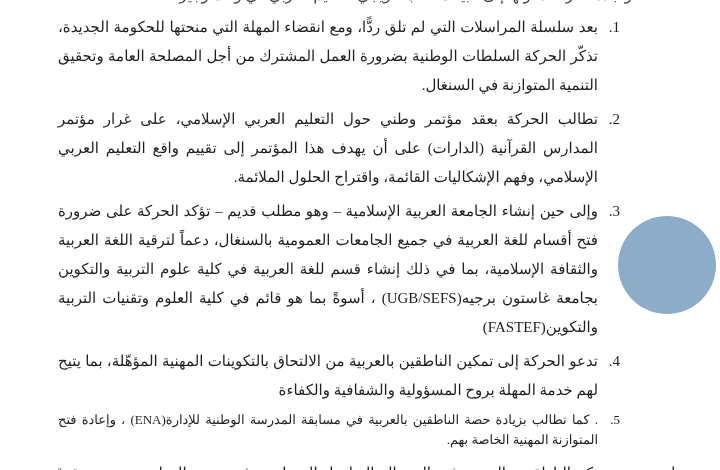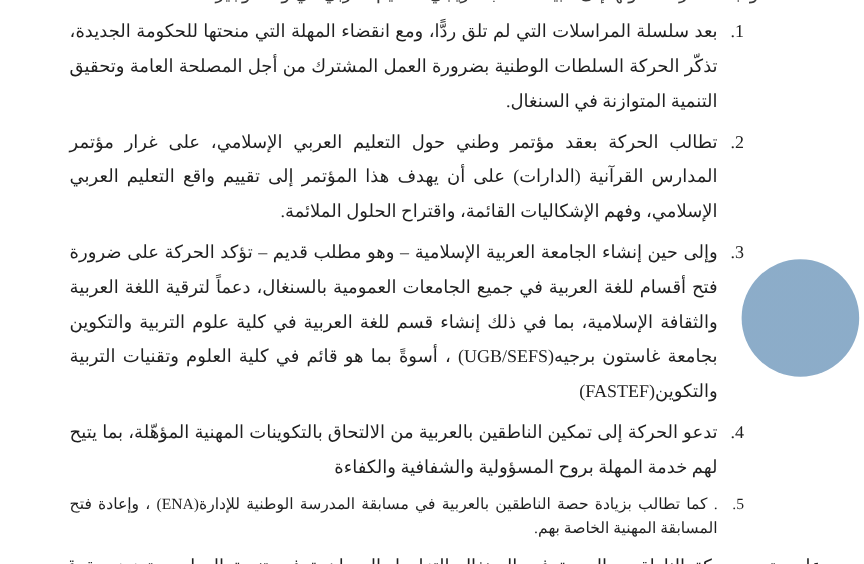--- a/index.html
+++ b/index.html
@@ -86,21 +86,21 @@
       <span class="item-text">وإلى حين إنشاء الجامعة العربية الإسلامية – وهو مطلب قديم – تؤكد الحركة على ضرورة فتح أقسام للغة العربية في جميع الجامعات العمومية بالسنغال، دعماً لترقية اللغة العربية والثقافة الإسلامية، بما في ذلك إنشاء قسم للغة العربية في كلية علوم التربية والتكوين بجامعة غاستون برجيه(UGB/SEFS) ، أسوةً بما هو قائم في كلية العلوم وتقنيات التربية والتكوين(FASTEF)</span>
     </div>
 
     <div class="list-item">
       <span class="marker">4.</span>
       <span class="item-text">تدعو الحركة إلى تمكين الناطقين بالعربية من الالتحاق بالتكوينات المهنية المؤهّلة، بما يتيح لهم خدمة المهلة بروح المسؤولية والشفافية والكفاءة</span>
     </div>
 
     <div class="list-item small">
       <span class="marker">5.</span>
-      <span class="item-text">. كما تطالب بزيادة حصة الناطقين بالعربية في مسابقة المدرسة الوطنية للإدارة(ENA) ، وإعادة فتح المسابقة المهنية الخاصة بهم.</span>
+      <span class="item-text">. كما تطالب بزيادة حصة الناطقين بالعربية في مسابقة المدرسة الوطنية للإدارة(ENA) ، وإعادة فتح المتوازنة المهنية الخاصة بهم.</span>
     </div>
 
     <div class="closing-paragraph">وعليه، تجدد حركة الناطقين بالعربية في السنغال التزامها بالمساهمة في تنمية الوطن، وتعزيز حقوق ومصالح الناطقين بالعربية. وفي الوقت ذاته، تستنكر إهمال المؤسسات الرسمية لانشغالات هذه الفئة</div>
 
   </div>
 
   <div class="watermark-circle" style="background: radial-gradient(circle, rgb(134, 168, 198) 0%, rgb(134, 168, 198) 74%, rgb(169, 195, 218) 74%, rgb(169, 195, 218) 85%, rgb(203, 220, 236) 85%, rgb(203, 220, 236) 93%, rgb(228, 238, 247) 93%, rgb(228, 238, 247) 100%);"></div>
 
 </div>
 

